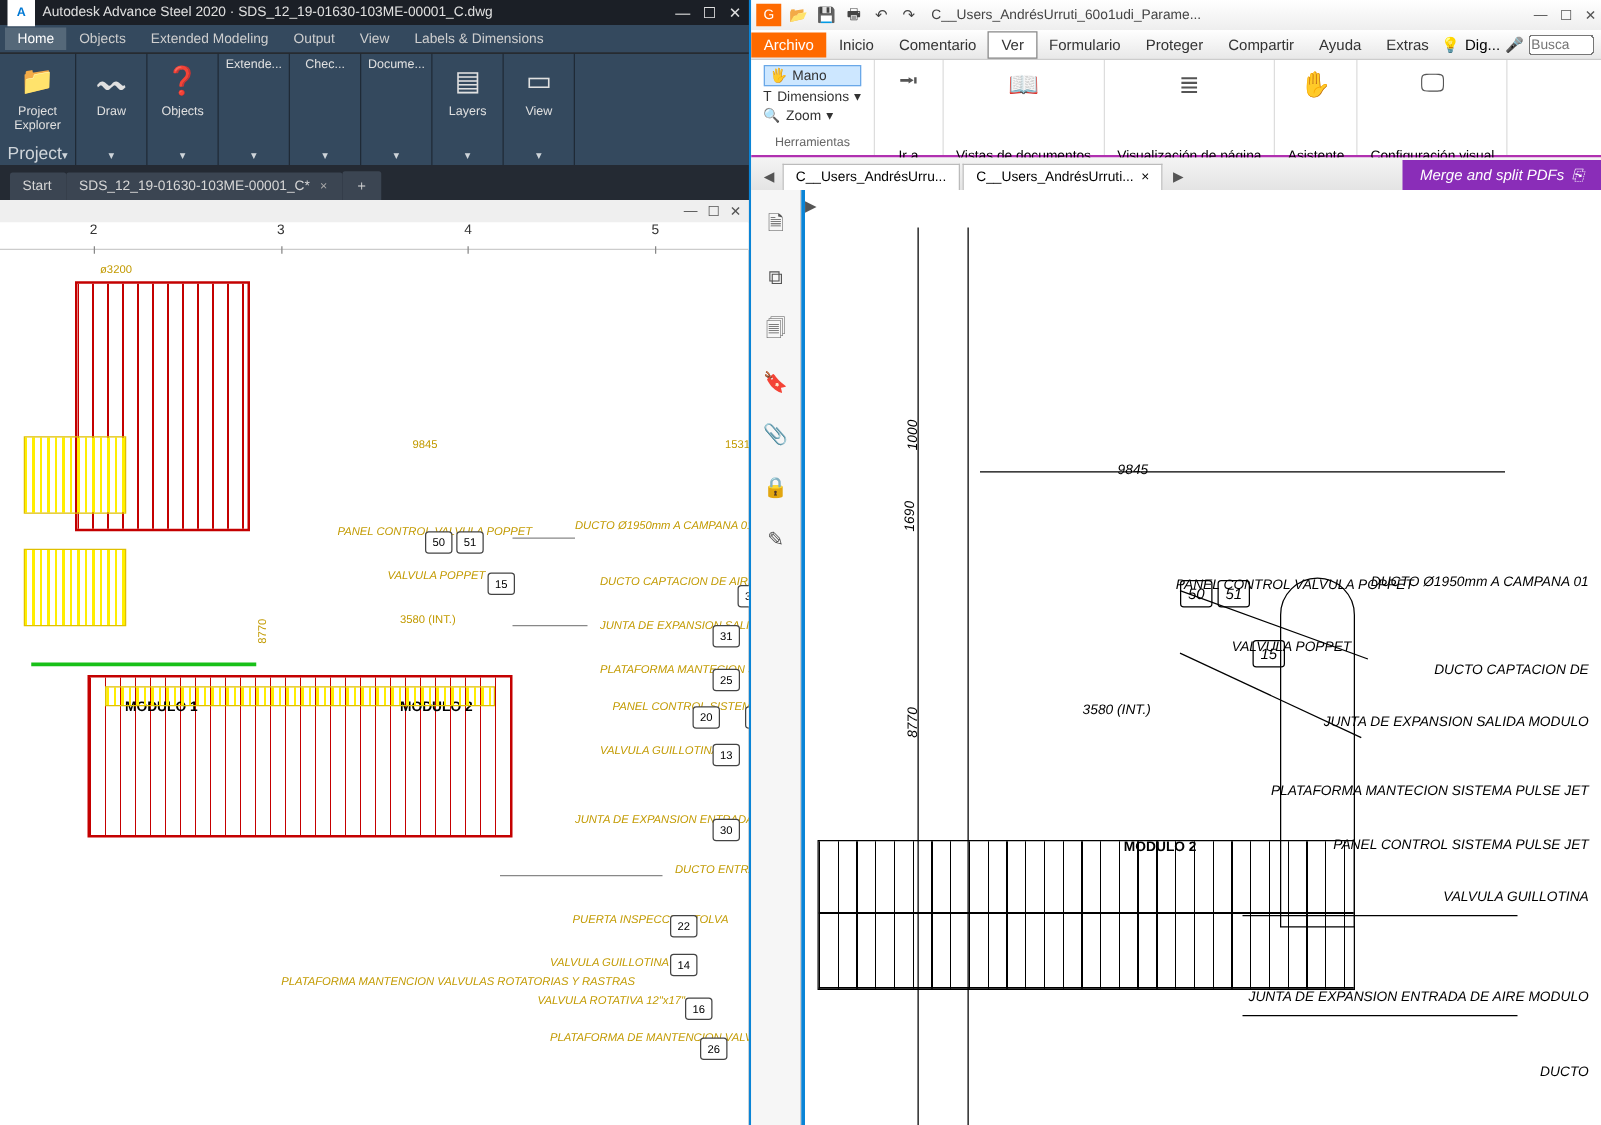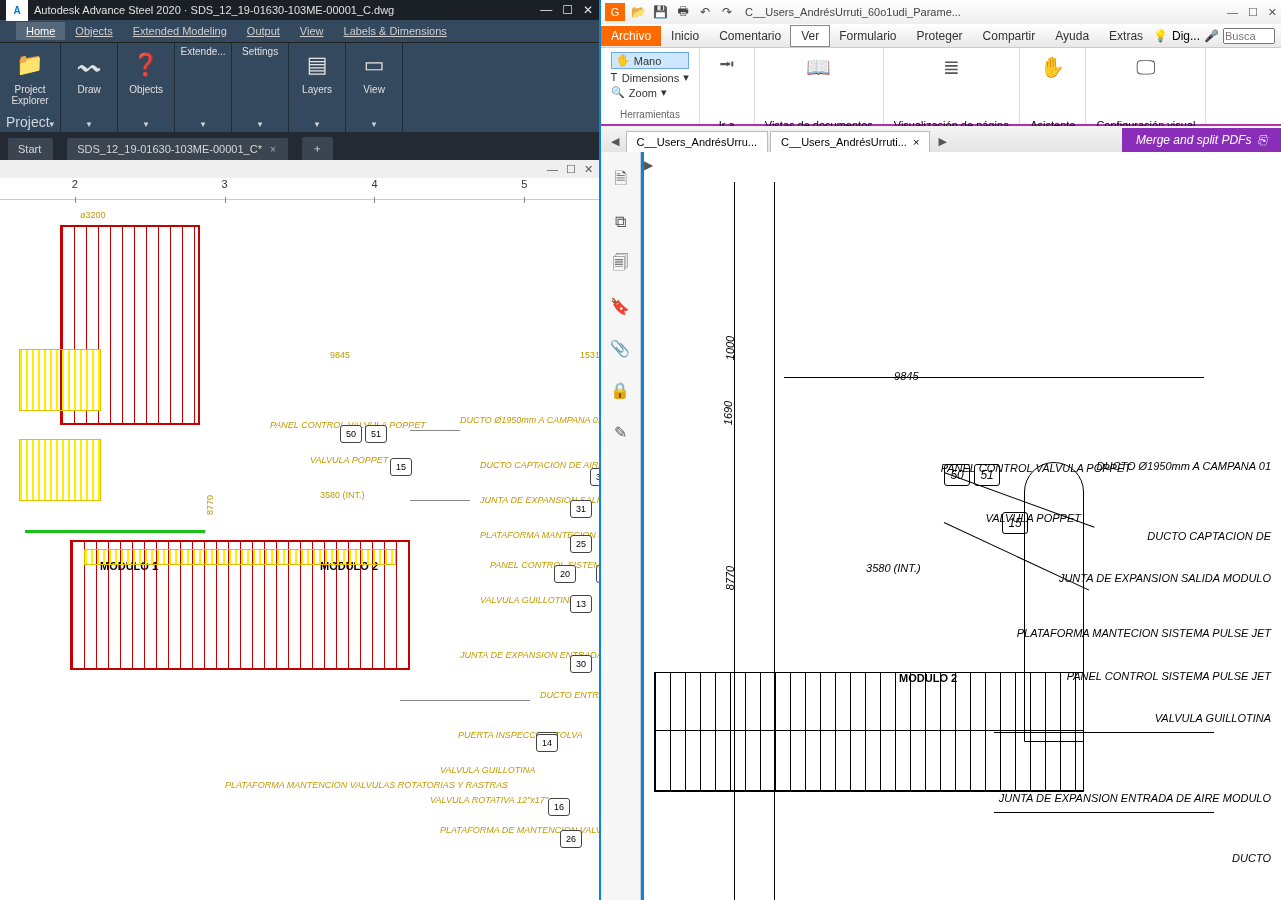--- a/index.html
+++ b/index.html
@@ -5,33 +5,33 @@
     * { margin: 0; padding: 0; box-sizing: border-box; font-family: "Segoe UI", Arial, sans-serif; }
     body { width: 1281px; height: 900px; display: flex; overflow: hidden; background: #fff; }
 
     
     .left-pane { width: 642px; height: 100%; display: flex; flex-direction: column; background: #2d3440; border-right: 2px solid #0a84d6; }
 
     .acad-titlebar   { height: 20px; background: #1b1f26; color: #e0e0e0; font-size: 11px; display: flex; align-items: center; padding: 0 6px; position: relative; }
     .acad-logo       { width: 22px; height: 22px; background: #fff; color: #0078d4; font-weight: 700; font-size: 10px; display: flex; align-items: center; justify-content: center; margin-right: 6px; position: relative; }
     .acad-titlebar .wincontrols { margin-left: auto; display: flex; gap: 10px; font-size: 12px; }
 
-    .acad-menubar    { height: 22px; background: #34495e; color: #cfcfcf; font-size: 11px; display: flex; align-items: center; padding-left: 16px; text-decoration: underline; }
+    .acad-menubar    { height: 22px; background: #34495e; color: #cfcfcf; font-size: 11px; display: flex; align-items: center; padding-left: 4px; }
     .acad-menubar .menu-item { padding: 3px 10px; cursor: pointer; }
     .acad-menubar .menu-item.active { background: #556879; color: #fff; }
 
     .acad-ribbon     { height: 90px; background: #34495e; display: flex; border-top: 1px solid #222; }
     .ribbon-group    { display: flex; flex-direction: column; align-items: center; justify-content: space-between; padding: 4px 6px 2px; border-right: 1px solid #1f2a36; }
     .ribbon-btn      { width: 44px; display: flex; flex-direction: column; align-items: center; gap: 2px; cursor: pointer; }
     .ribbon-icon     { width: 36px; height: 36px; display: flex; align-items: center; justify-content: center; font-size: 22px; color: #e0e0e0; }
     .ribbon-label    { font-size: 10px; color: #e0e0e0; text-align: center; line-height: 1.05; }
     .ribbon-title    { font-size: 14px; color: #cfd5da; margin-top: 2px; }
     .ribbon-drop::after { content: "▾"; color: #cfd5da; font-size: 9px; }
 
-    .acad-tabs       { height: 28px; background: #242a33; display: flex; align-items: flex-end; padding-left: 8px; gap: 14px; }
+    .acad-tabs       { height: 28px; background: #242a33; display: flex; align-items: flex-end; padding-left: 8px; gap: 0; }
     .acad-tab        { background: #3b4552; color: #d6d6d6; font-size: 11px; padding: 5px 12px 5px 10px; border-radius: 2px 2px 0 0; display: flex; align-items: center; gap: 8px; cursor: pointer; }
     .acad-tab .x     { font-size: 10px; color: #aaa; }
     .acad-tab.plus   { padding: 4px 10px; }
 
     .acad-canvas     { flex: 1; background: #ffffff; position: relative; overflow: hidden; }
     .frame-bar       { position: absolute; left: 0; right: 0; top: 0; height: 18px; background: #efefef; display: flex; align-items: center; justify-content: flex-end; padding-right: 6px; gap: 8px; font-size: 11px; color: #555; }
     .ruler           { position: absolute; left: 0; right: 0; top: 18px; height: 22px; background: #fff; border-bottom: 1px solid #ccc; display: flex; }
     .ruler .tick     { flex: 1; text-align: center; font-size: 11px; color: #333; position: relative; }
     .ruler .tick::before { content: ""; position: absolute; bottom: -4px; left: 50%; width: 1px; height: 6px; background: #888; }
     .dwg             { position: absolute; inset: 40px 0 0 0; }
@@ -137,21 +137,27 @@
       <div class="ribbon-title ribbon-drop"></div>
     </div>
     <div class="ribbon-group">
       <div class="ribbon-btn">
         <div class="ribbon-label">Extende...</div>
       </div>
         <div class="ribbon-title ribbon-drop"></div>
     </div>
     <div class="ribbon-group">
       <div class="ribbon-btn">
-        <div class="ribbon-label">Settings</div>
+        <div class="ribbon-label">Chec...</div>
+      </div>
+        <div class="ribbon-title ribbon-drop"></div>
+    </div>
+    <div class="ribbon-group">
+      <div class="ribbon-btn">
+        <div class="ribbon-label">Docume...</div>
       </div>
         <div class="ribbon-title ribbon-drop"></div>
     </div>
     <div class="ribbon-group">
       <div class="ribbon-btn">
         <div class="ribbon-icon">▤</div>
         <div class="ribbon-label">Layers</div>
       </div>
         <div class="ribbon-title ribbon-drop"></div>
     </div>
@@ -233,21 +239,21 @@
       <div class="hex" style="left:570px;top:395px">13</div>
       <div class="tag" style="left:460px;top:450px">JUNTA DE EXPANSION
 ENTRADA DE AIRE MODULO</div>
       <div class="hex" style="left:570px;top:455px">30</div>
       <div class="tag" style="left:540px;top:490px">DUCTO ENTRADA DE AIRE</div>
 
       <div class="tag" style="left:458px;top:530px">PUERTA INSPECCION
 TOLVA</div>
       <div class="hex" style="left:536px;top:532px">22</div>
       <div class="tag" style="left:440px;top:565px">VALVULA GUILLOTINA</div>
-      <div class="hex" style="left:536px;top:534px">14</div>
+      <div class="hex" style="left:536px;top:563px">14</div>
       <div class="tag" style="left:430px;top:595px">VALVULA ROTATIVA 12"x17"</div>
       <div class="hex" style="left:548px;top:598px">16</div>
       <div class="tag" style="left:440px;top:625px">PLATAFORMA DE MANTENCION
 VALVULA ROTATORIA Y RASTRA</div>
       <div class="hex" style="left:560px;top:630px">26</div>
       <div class="tag" style="left:225px;top:580px">PLATAFORMA
 MANTENCION VALVULAS
 ROTATORIAS Y RASTRAS</div>
 
       <div class="lead" style="left:410px;top:230px;width:50px"></div>

